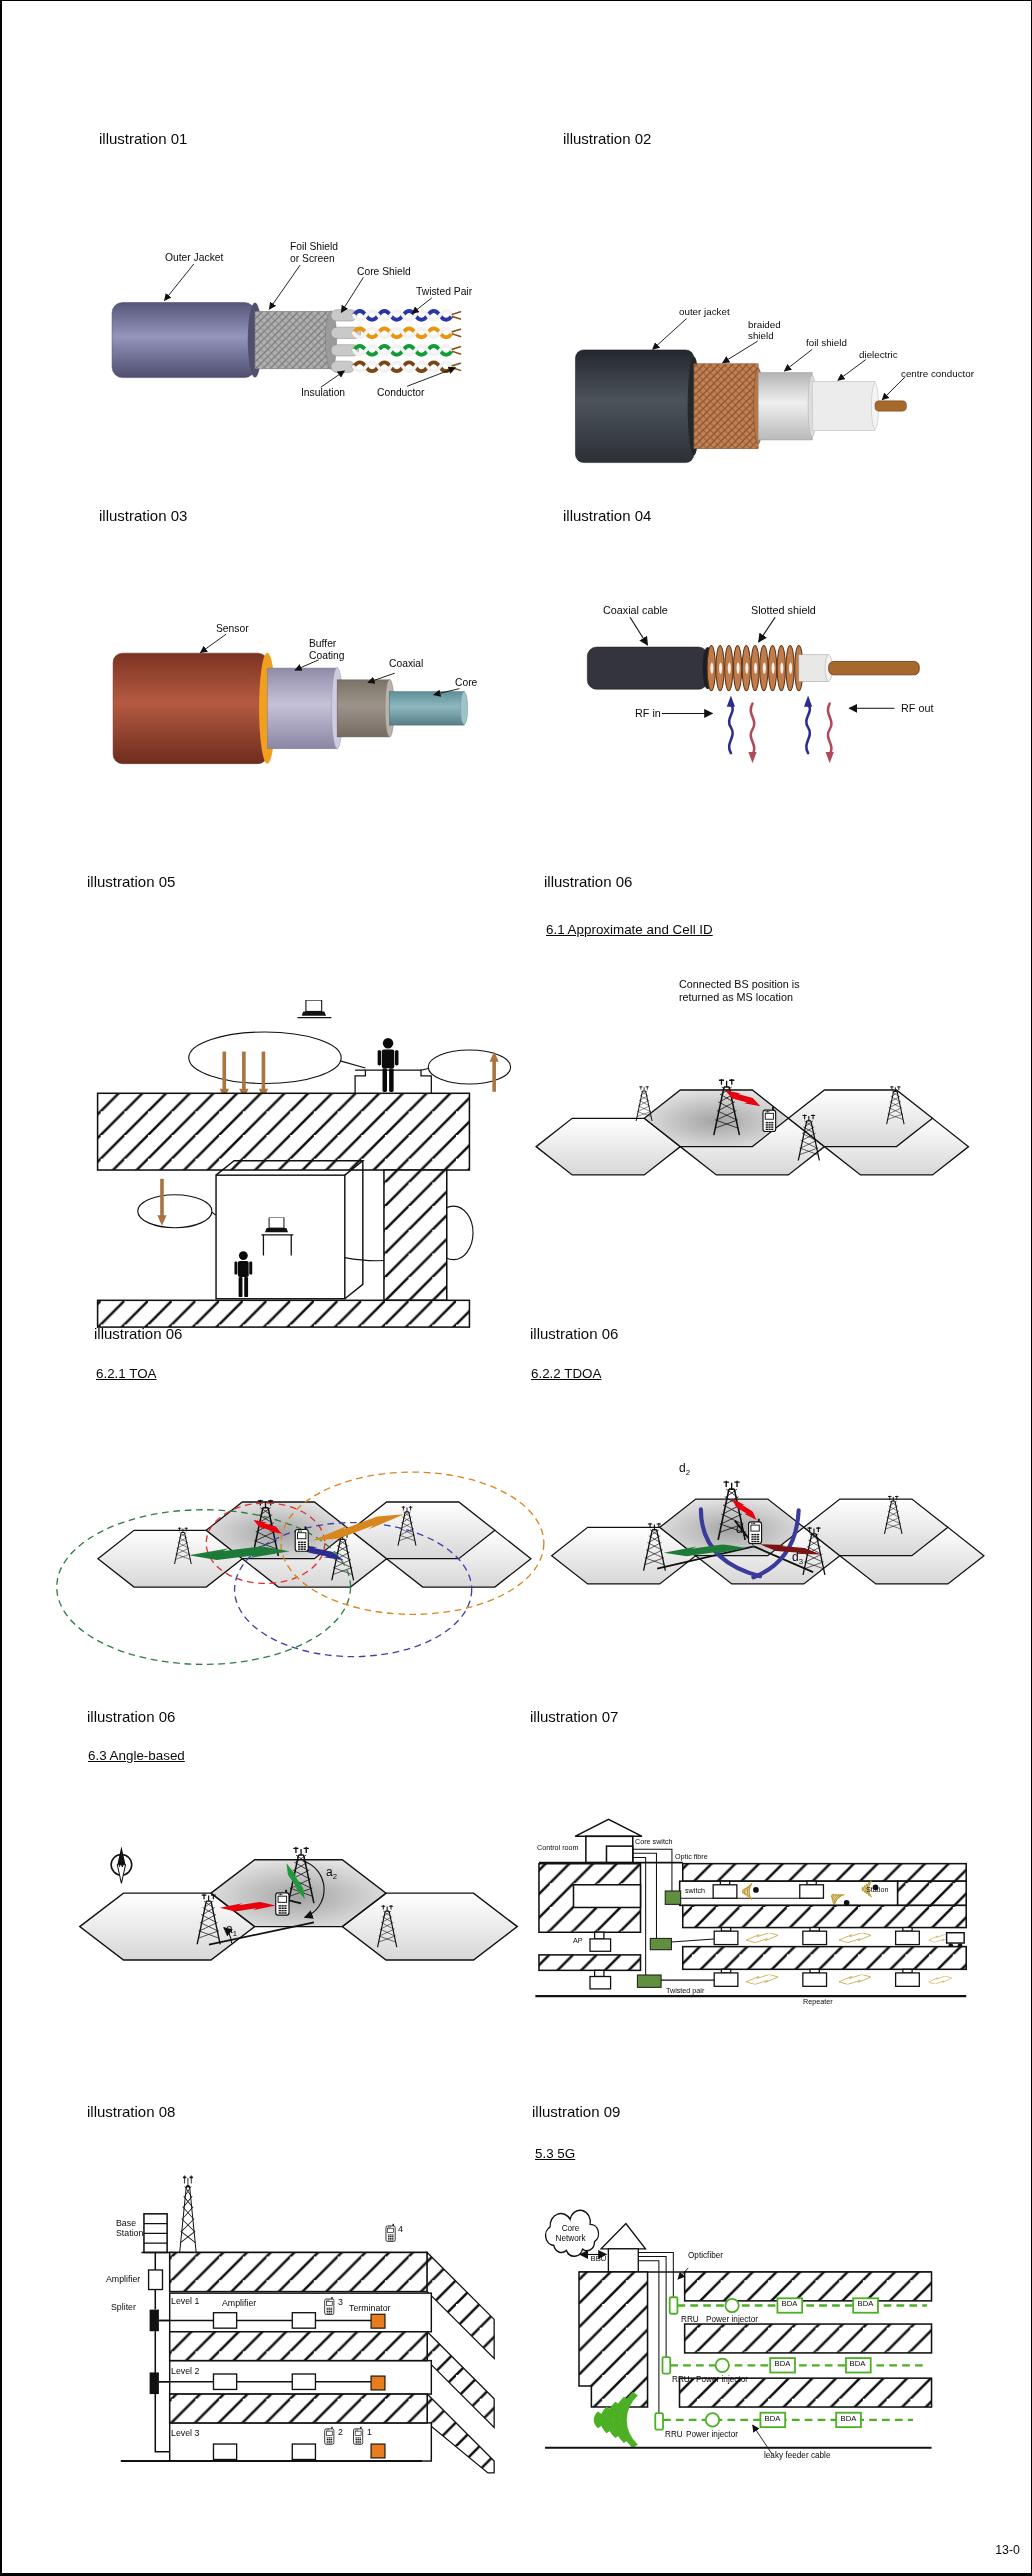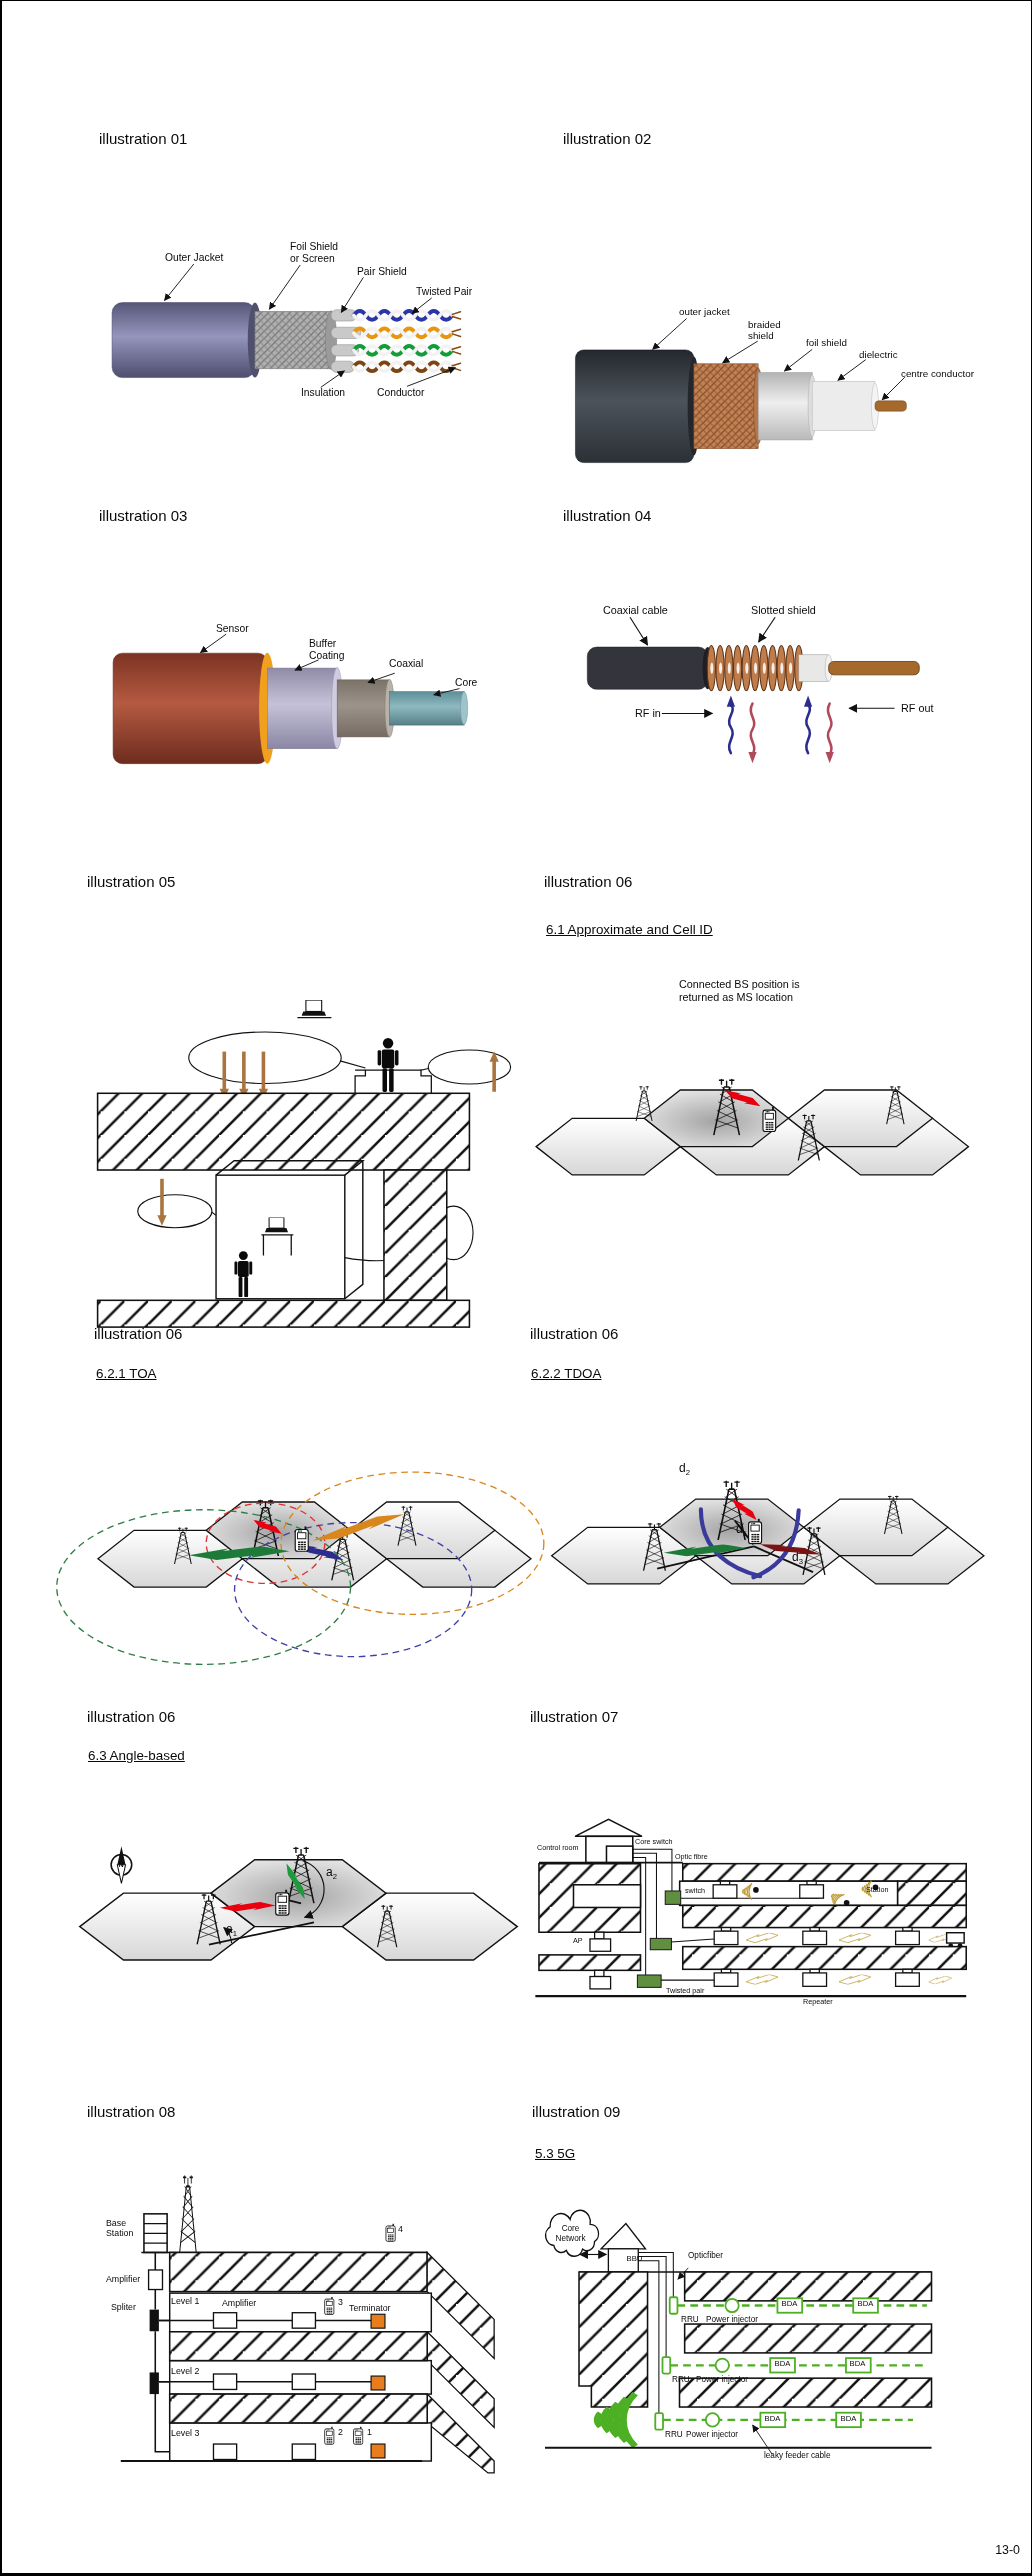--- a/index.html
+++ b/index.html
@@ -193,21 +193,21 @@
     <line x1="515" y1="98" x2="472" y2="166"></line>
     <line x1="648" y1="138" x2="610" y2="168"></line>
     <line x1="432" y1="312" x2="478" y2="280"></line>
     <line x1="600" y1="310" x2="694" y2="274"></line>
   </g>
 </svg>
 </div>
 <div class="lbl s20" style="left:165px;top:252px">Outer Jacket</div>
 <div class="lbl s20" style="left:290px;top:241px">Foil Shield
 or Screen</div>
-<div class="lbl s20" style="left:357px;top:266px">Pair Shield</div>
+<div class="lbl s20" style="left:357px;top:266px">Core Shield</div>
 <div class="lbl s20" style="left:416px;top:286px">Twisted Pair</div>
 <div class="lbl s20" style="left:301px;top:387px">Insulation</div>
 <div class="lbl s20" style="left:377px;top:387px">Conductor</div>
 
 <div class="ill" style="left:559px;top:304px;width:422px;height:170px">
 <svg width="422" height="170" viewBox="0 0 820 330">
   <rect x="32" y="89" width="230" height="219" rx="16" fill="url(#gJacket2)" stroke="#14171b"></rect>
   <ellipse cx="262" cy="198" rx="12" ry="96" fill="#23272c"></ellipse>
   <rect x="262" y="116" width="125" height="165" fill="url(#patBraidCu)" stroke="#7a4424"></rect>
   <ellipse cx="387" cy="198" rx="9" ry="74" fill="#b5764a" stroke="#7a4424"></ellipse>
@@ -621,21 +621,21 @@
     <rect x="418" y="594" width="45" height="30" fill="#fff" stroke="#111" stroke-width="2.6"></rect>
     <rect x="571" y="594" width="27" height="27" fill="#e87d1e" stroke="#111" stroke-width="2.2"></rect>
   </g>
   <use href="#phone" width="34" height="56" transform="translate(598,166) scale(0.64)"></use>
   <use href="#phone" width="34" height="56" transform="translate(479,308) scale(0.64)"></use>
   <use href="#phone" width="34" height="56" transform="translate(479,560) scale(0.64)"></use>
   <use href="#phone" width="34" height="56" transform="translate(535,560) scale(0.64)"></use>
   <line x1="85" y1="627" x2="670" y2="627" stroke="#111" stroke-width="4"></line>
 </svg>
 </div>
-<div class="lbl s17" style="left:106px;top:2218px">Base
+<div class="lbl s17" style="left:116px;top:2218px">Base
 Station</div>
 <div class="lbl s17" style="left:106px;top:2274px">Amplifier</div>
 <div class="lbl s17" style="left:111px;top:2302px">Spliter</div>
 <div class="lbl s17" style="left:171px;top:2296px">Level 1</div>
 <div class="lbl s17" style="left:222px;top:2298px">Amplifier</div>
 <div class="lbl s17" style="left:349px;top:2303px">Terminator</div>
 <div class="lbl s17" style="left:338px;top:2297px">3</div>
 <div class="lbl s17" style="left:398px;top:2224px">4</div>
 <div class="lbl s17" style="left:171px;top:2366px">Level 2</div>
 <div class="lbl s17" style="left:171px;top:2428px">Level 3</div>
@@ -690,21 +690,21 @@
   </g>
   <line x1="27" y1="601" x2="777" y2="601" stroke="#111" stroke-width="4"></line>
   <g stroke="#111" stroke-width="1.8" marker-end="url(#mArr)" fill="none">
     <line x1="305" y1="252" x2="285" y2="274"></line>
     <line x1="468" y1="614" x2="430" y2="557"></line>
   </g>
 </svg>
 </div>
 <div class="lbl s16 ctr" style="left:542px;top:2224px;width:57px">Core
 Network</div>
-<div class="lbl s15 ctr" style="left:620px;top:2255px;width:29px">BBU</div>
+<div class="lbl s15 ctr" style="left:584px;top:2255px;width:29px">BBU</div>
 <div class="lbl s16" style="left:688px;top:2251px">Opticfiber</div>
 <div class="lbl s16" style="left:681px;top:2315px">RRU</div>
 <div class="lbl s16 ctr" style="left:700px;top:2315px;width:64px">Power injector</div>
 <div class="lbl s15 ctr" style="left:777px;top:2300px;width:25px">BDA</div>
 <div class="lbl s15 ctr" style="left:853px;top:2300px;width:25px">BDA</div>
 <div class="lbl s16" style="left:672px;top:2375px">RRU</div>
 <div class="lbl s16 ctr" style="left:690px;top:2375px;width:64px">Power injector</div>
 <div class="lbl s15 ctr" style="left:770px;top:2360px;width:25px">BDA</div>
 <div class="lbl s15 ctr" style="left:845px;top:2360px;width:25px">BDA</div>
 <div class="lbl s16" style="left:665px;top:2430px">RRU</div>

